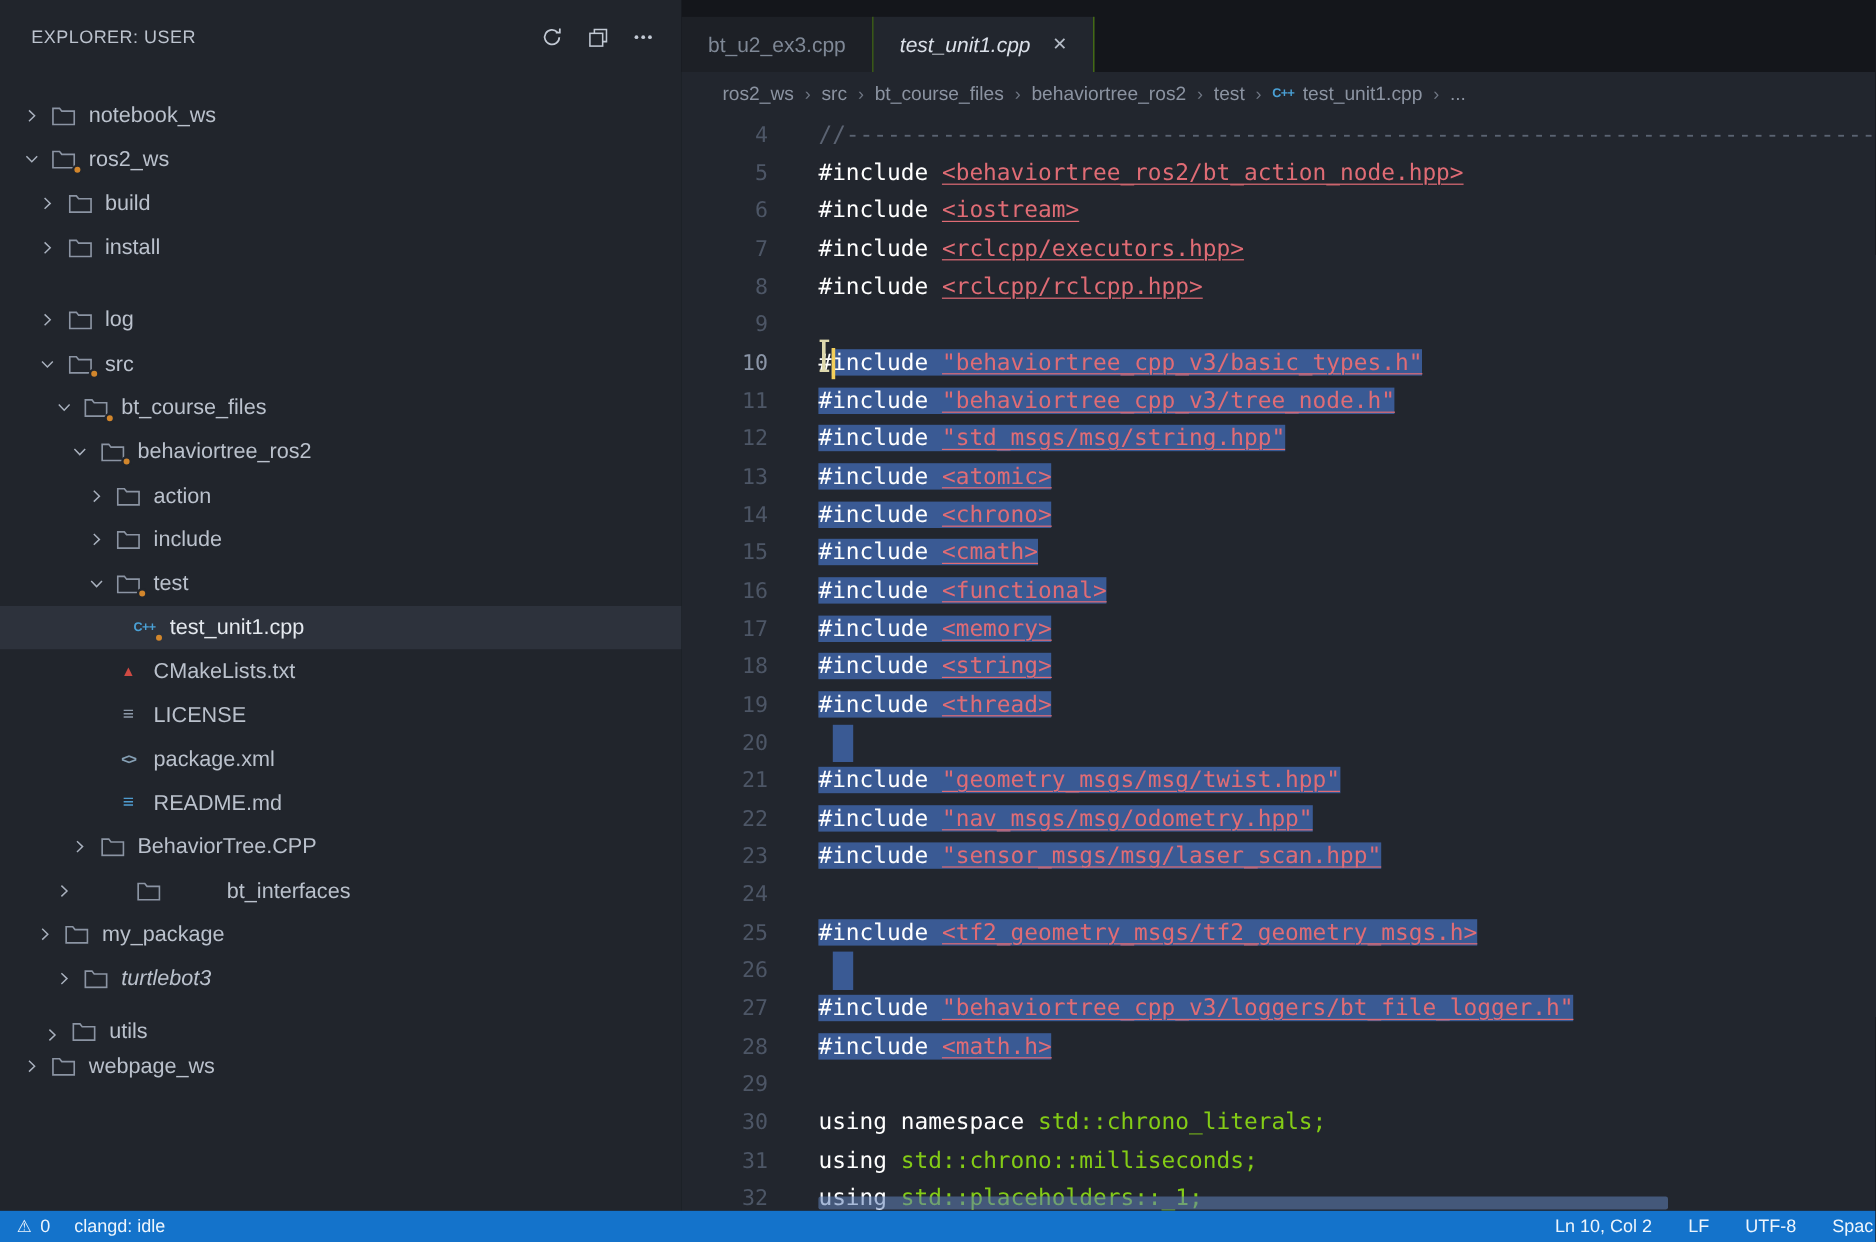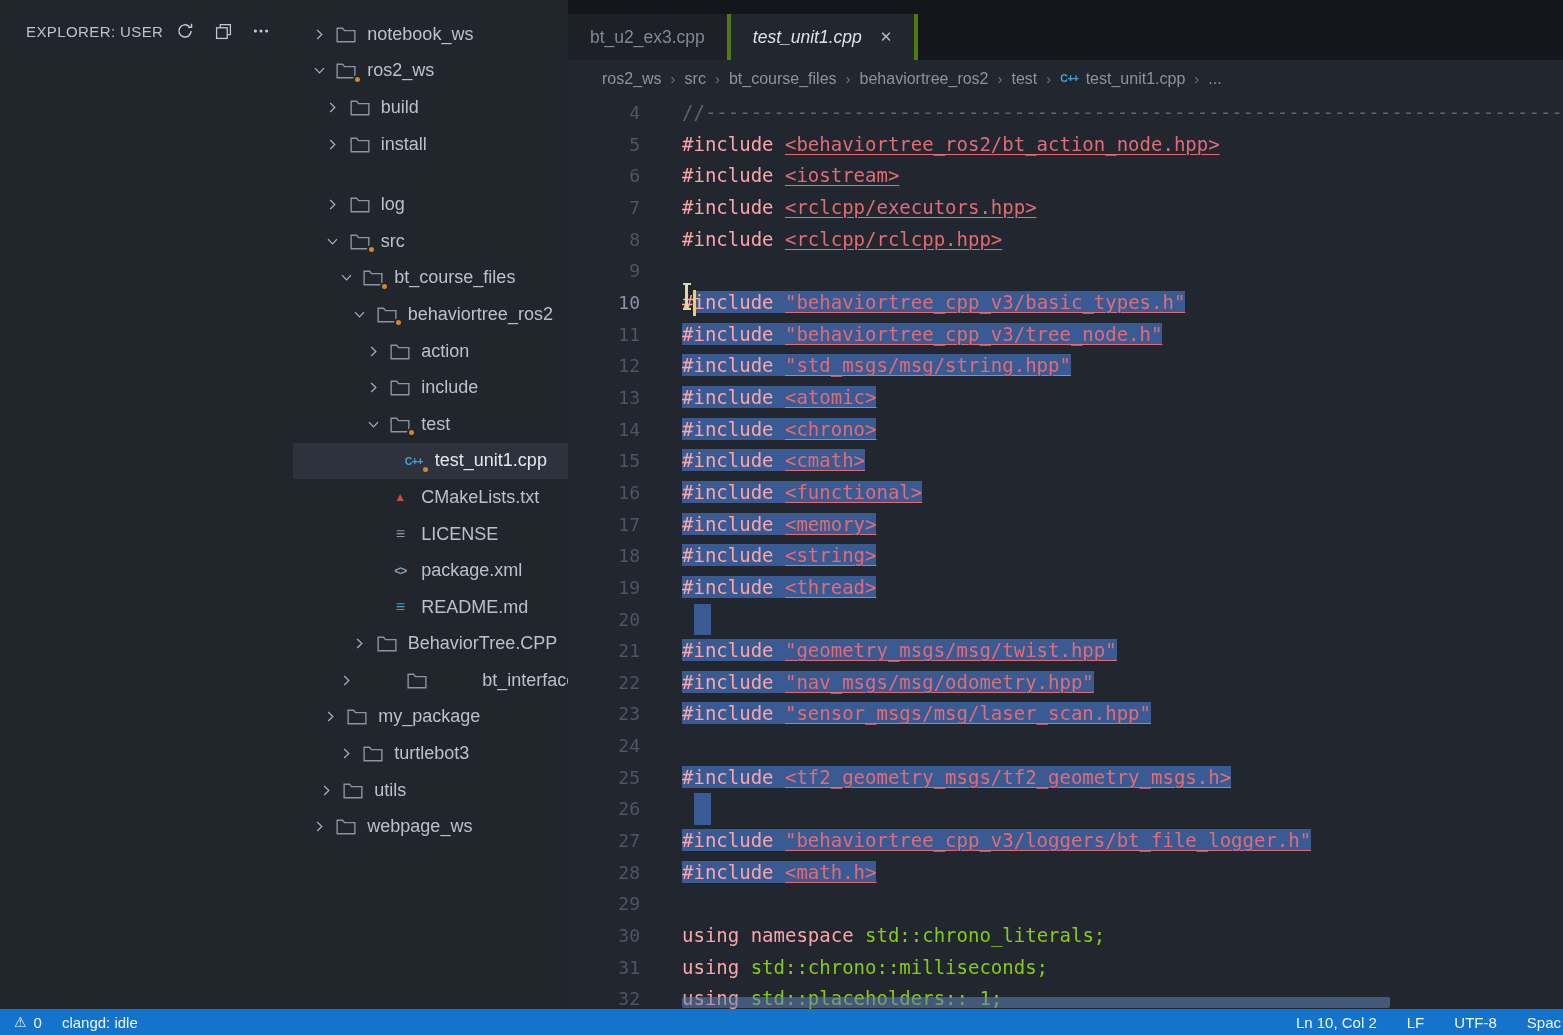--- a/index.html
+++ b/index.html
@@ -1,21 +1,21 @@
 <!DOCTYPE html>
 <html><head>
 <meta charset="utf-8">
 <style>
   *{margin:0;padding:0;box-sizing:border-box}
   html,body{width:1563px;height:1035px;overflow:hidden;background:#14161b;font-family:"Liberation Sans",sans-serif}
   .app{width:1563px;height:1035px;display:flex;flex-direction:column}
   .main{flex:1;display:flex;min-height:0}
 
   
-  .sidebar{width:568px;flex-shrink:0;background:#21252c;display:flex;flex-direction:row;min-height:0}
+  .sidebar{width:568px;flex-shrink:0;background:#21252c;display:flex;flex-direction:column;min-height:0}
   .sidebar-header{height:62px;flex-shrink:0;display:flex;align-items:center;padding:0 16px 0 26px;color:#bcc3ce;font-size:15px;letter-spacing:.4px}
   .sidebar-title{flex:1;white-space:nowrap}
   .hicon{width:32px;height:32px;display:flex;align-items:center;justify-content:center;color:#c2c9d4;margin-left:6px;border-radius:5px;cursor:pointer}
   .tree{flex:1;overflow:hidden;padding-top:4px}
   .tree-row{height:36.6px;display:flex;align-items:center;color:#bac1cc;font-size:18px;cursor:pointer;white-space:nowrap}
   .tree-row.selected{background:#2d323c;color:#e4e8ee}
   .chev{width:28px;flex-shrink:0;display:flex;align-items:center;justify-content:center;color:#a9b1be}
   .ticon{width:26px;height:22px;flex-shrink:0;position:relative;display:flex;align-items:center;justify-content:center;margin-right:8px;color:#8b94a3}
   .dot{position:absolute;right:-3px;bottom:-2px;width:9px;height:9px;border-radius:50%;background:#d2862c;border:2px solid #21252c}
   .tree-row.selected .dot{border-color:#2d323c}
@@ -23,35 +23,35 @@
   .fi{font-style:normal;line-height:1}
   .cppico{color:#4aa0d5;font-weight:bold;font-size:10.5px;letter-spacing:-.5px}
   .cmico{color:#cf4a43;font-size:12px}
   .listico{color:#8c98a8;font-size:16px}
   .xmlico{color:#86a0b5;font-size:12px;font-weight:bold;letter-spacing:-1px}
   .mdico{color:#4f9cd0;font-size:16px}
 
   
   .editor-col{flex:1;min-width:0;display:flex;flex-direction:column;background:#22262e}
   .tabbar{height:60px;flex-shrink:0;background:#14161b;display:flex;align-items:flex-end}
-  .tab{height:46px;display:flex;align-items:center;padding:0 22px;font-size:17.5px;color:#7f8896;background:#1d2026;border-right:4px solid #4d7c0f;cursor:pointer;white-space:nowrap}
+  .tab{height:46px;display:flex;align-items:center;padding:0 22px;font-size:17.5px;color:#7f8896;background:#1d2026;border-right:1px solid #4d7c0f;cursor:pointer;white-space:nowrap}
   .tab.active{background:#22262e;color:#dbe0e9;font-style:italic}
   .tab .close{margin-left:18px;font-style:normal;color:#b4bbc6;font-size:15px;cursor:pointer}
   .breadcrumb{height:37px;flex-shrink:0;display:flex;align-items:center;padding-left:34px;font-size:16px;color:#8b93a1;gap:9px;white-space:nowrap;overflow:hidden}
   .crumb{cursor:pointer}
   .bc-sep{color:#6f7683;font-size:15px}
   .bc-ic{margin-right:-2px}
 
   
   .code{flex:1;position:relative;overflow:hidden;font-family:"DejaVu Sans Mono",monospace;font-size:19px;line-height:31.66px;cursor:text}
   .cline{display:flex;white-space:pre;height:31.66px}
   .ln{width:72px;flex-shrink:0;text-align:right;color:#4d5666;user-select:none;font-size:18px}
   .ln.cur{color:#8b95a7}
   .lc{padding-left:42px;position:relative}
-  .tok-kw{color:#fca5a5}
+  .tok-kw{color:#ffffff}
   .tok-inc{color:#e06c75;text-decoration:underline;text-underline-offset:3px;text-decoration-thickness:1px}
   .tok-cmt{color:#5b6372}
   .tok-def{color:#84cc16}
   .sel{background:#3a5a94}
   .selnl{display:inline-block;width:17px;margin-left:12px}
   .caret{position:absolute;top:3px;width:2.5px;height:26px;background:#f2cf5b}
   .ibeam{position:absolute;left:112px;top:186px;width:13px;height:27px;pointer-events:none}
   .ibeam::before,.ibeam::after{content:"";position:absolute;left:2.5px;right:2.5px;height:2.4px;background:#ddd8ad}
   .ibeam::before{top:0}.ibeam::after{bottom:0}
   .ibeam i{position:absolute;left:5.3px;top:1px;bottom:1px;width:2.4px;background:#ddd8ad}
@@ -310,34 +310,34 @@
                 <path d="M5.5 3.2l5 4.8-5 4.8" fill="none" stroke="currentColor" stroke-width="1.3"></path>
               </svg>
             </span>
             <span class="ticon">
               <svg width="20" height="17" viewBox="0 0 16 13.6">
                 <path d="M.9 1.8h4.4l1.5 1.9h8.3v8.9H.9z" fill="none" stroke="currentColor" stroke-width="1.1"></path>
               </svg>
             </span>
             <span class="tlabel">my_package</span>
           </div>
-          <div class="tree-row" style="padding-left: 39px;">
+          <div class="tree-row" style="padding-left: 39px; font-style: italic;">
             <span class="chev">
               <svg width="15" height="15" viewBox="0 0 16 16">
                 <path d="M5.5 3.2l5 4.8-5 4.8" fill="none" stroke="currentColor" stroke-width="1.3"></path>
               </svg>
             </span>
             <span class="ticon">
               <svg width="20" height="17" viewBox="0 0 16 13.6">
                 <path d="M.9 1.8h4.4l1.5 1.9h8.3v8.9H.9z" fill="none" stroke="currentColor" stroke-width="1.1"></path>
               </svg>
             </span>
             <span class="tlabel">turtlebot3</span>
           </div>
-          <div class="tree-row" style="padding-left: 19px;">
+          <div class="tree-row" style="padding-left: 29px; align-items: flex-end;">
             <span class="chev">
               <svg width="15" height="15" viewBox="0 0 16 16">
                 <path d="M5.5 3.2l5 4.8-5 4.8" fill="none" stroke="currentColor" stroke-width="1.3"></path>
               </svg>
             </span>
             <span class="ticon">
               <svg width="20" height="17" viewBox="0 0 16 13.6">
                 <path d="M.9 1.8h4.4l1.5 1.9h8.3v8.9H.9z" fill="none" stroke="currentColor" stroke-width="1.1"></path>
               </svg>
             </span>

